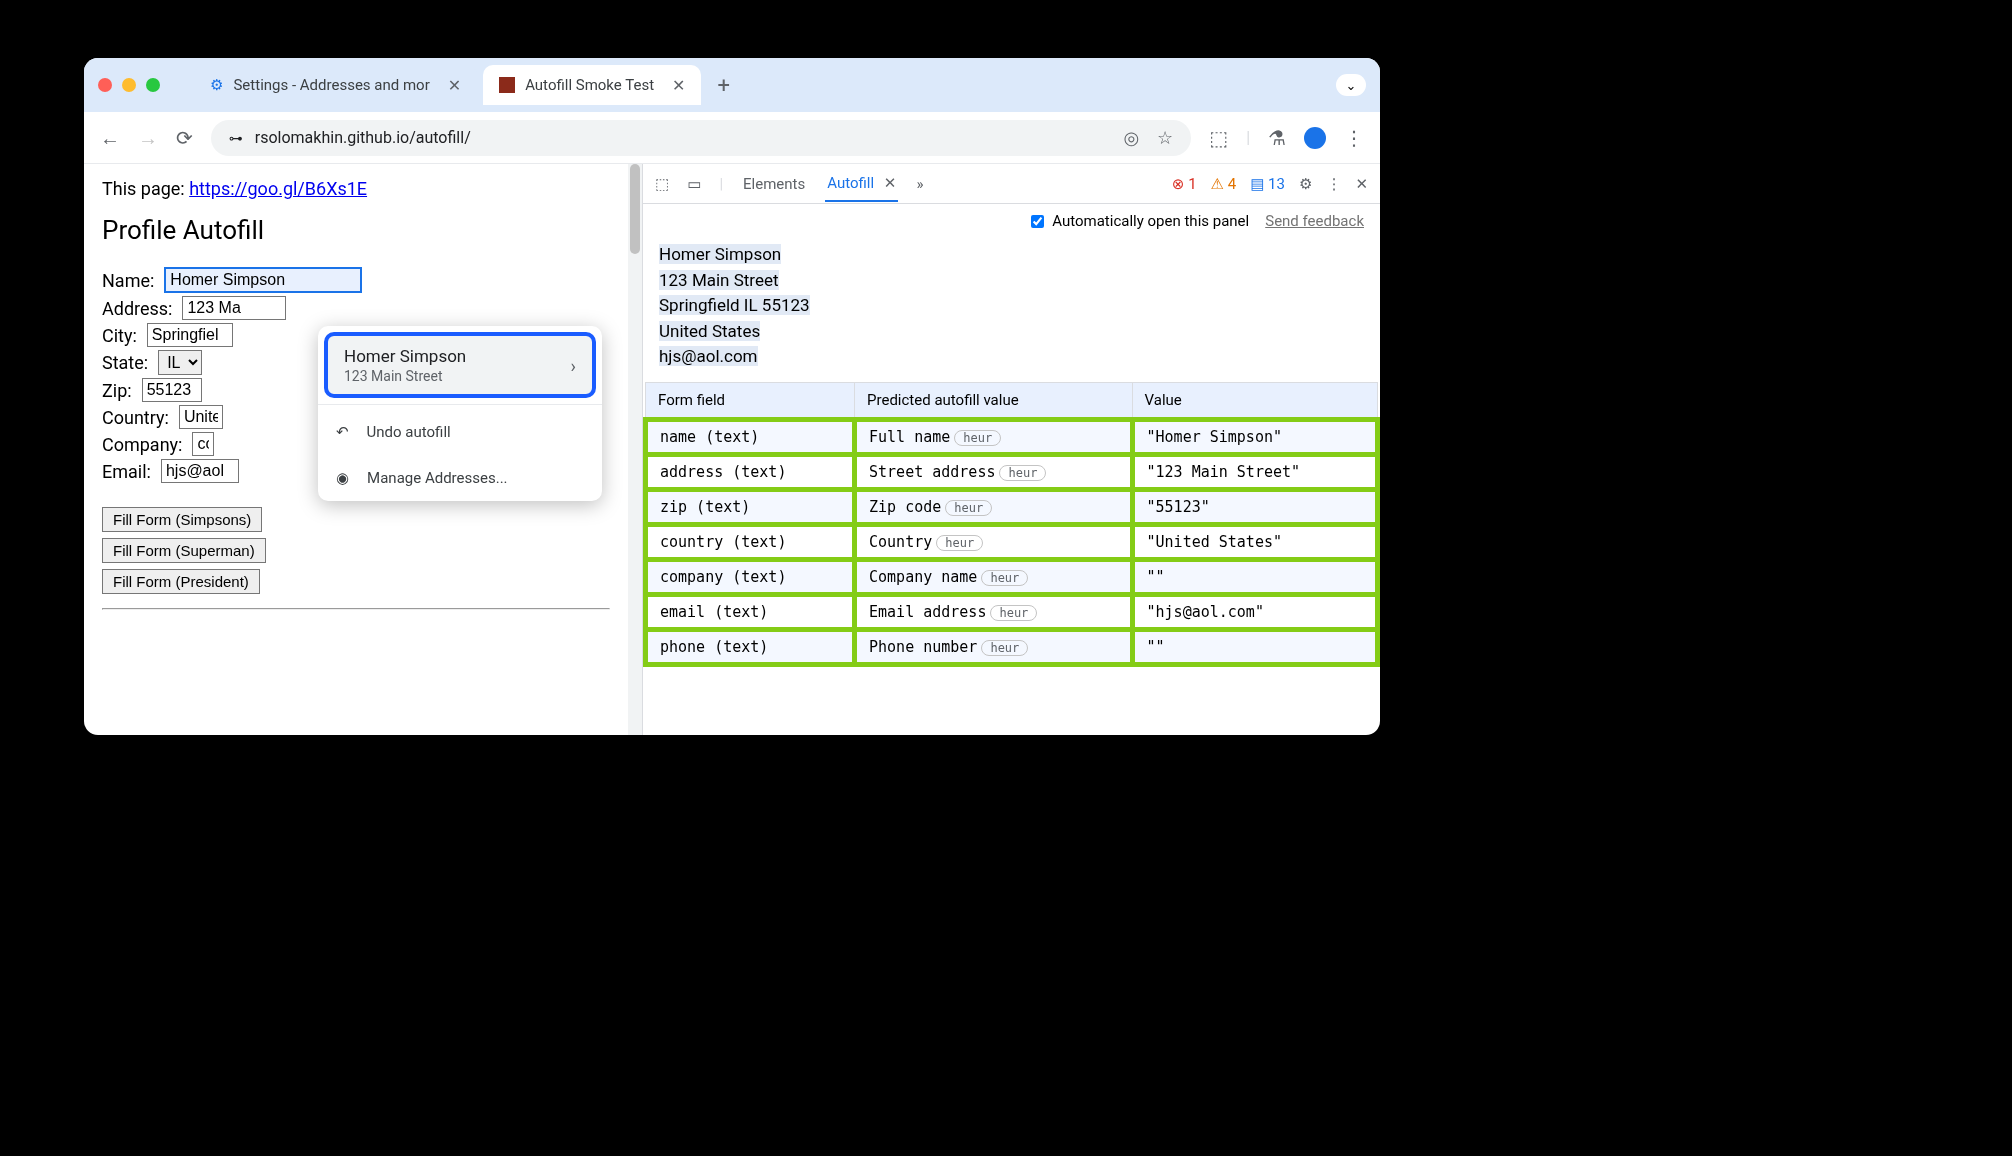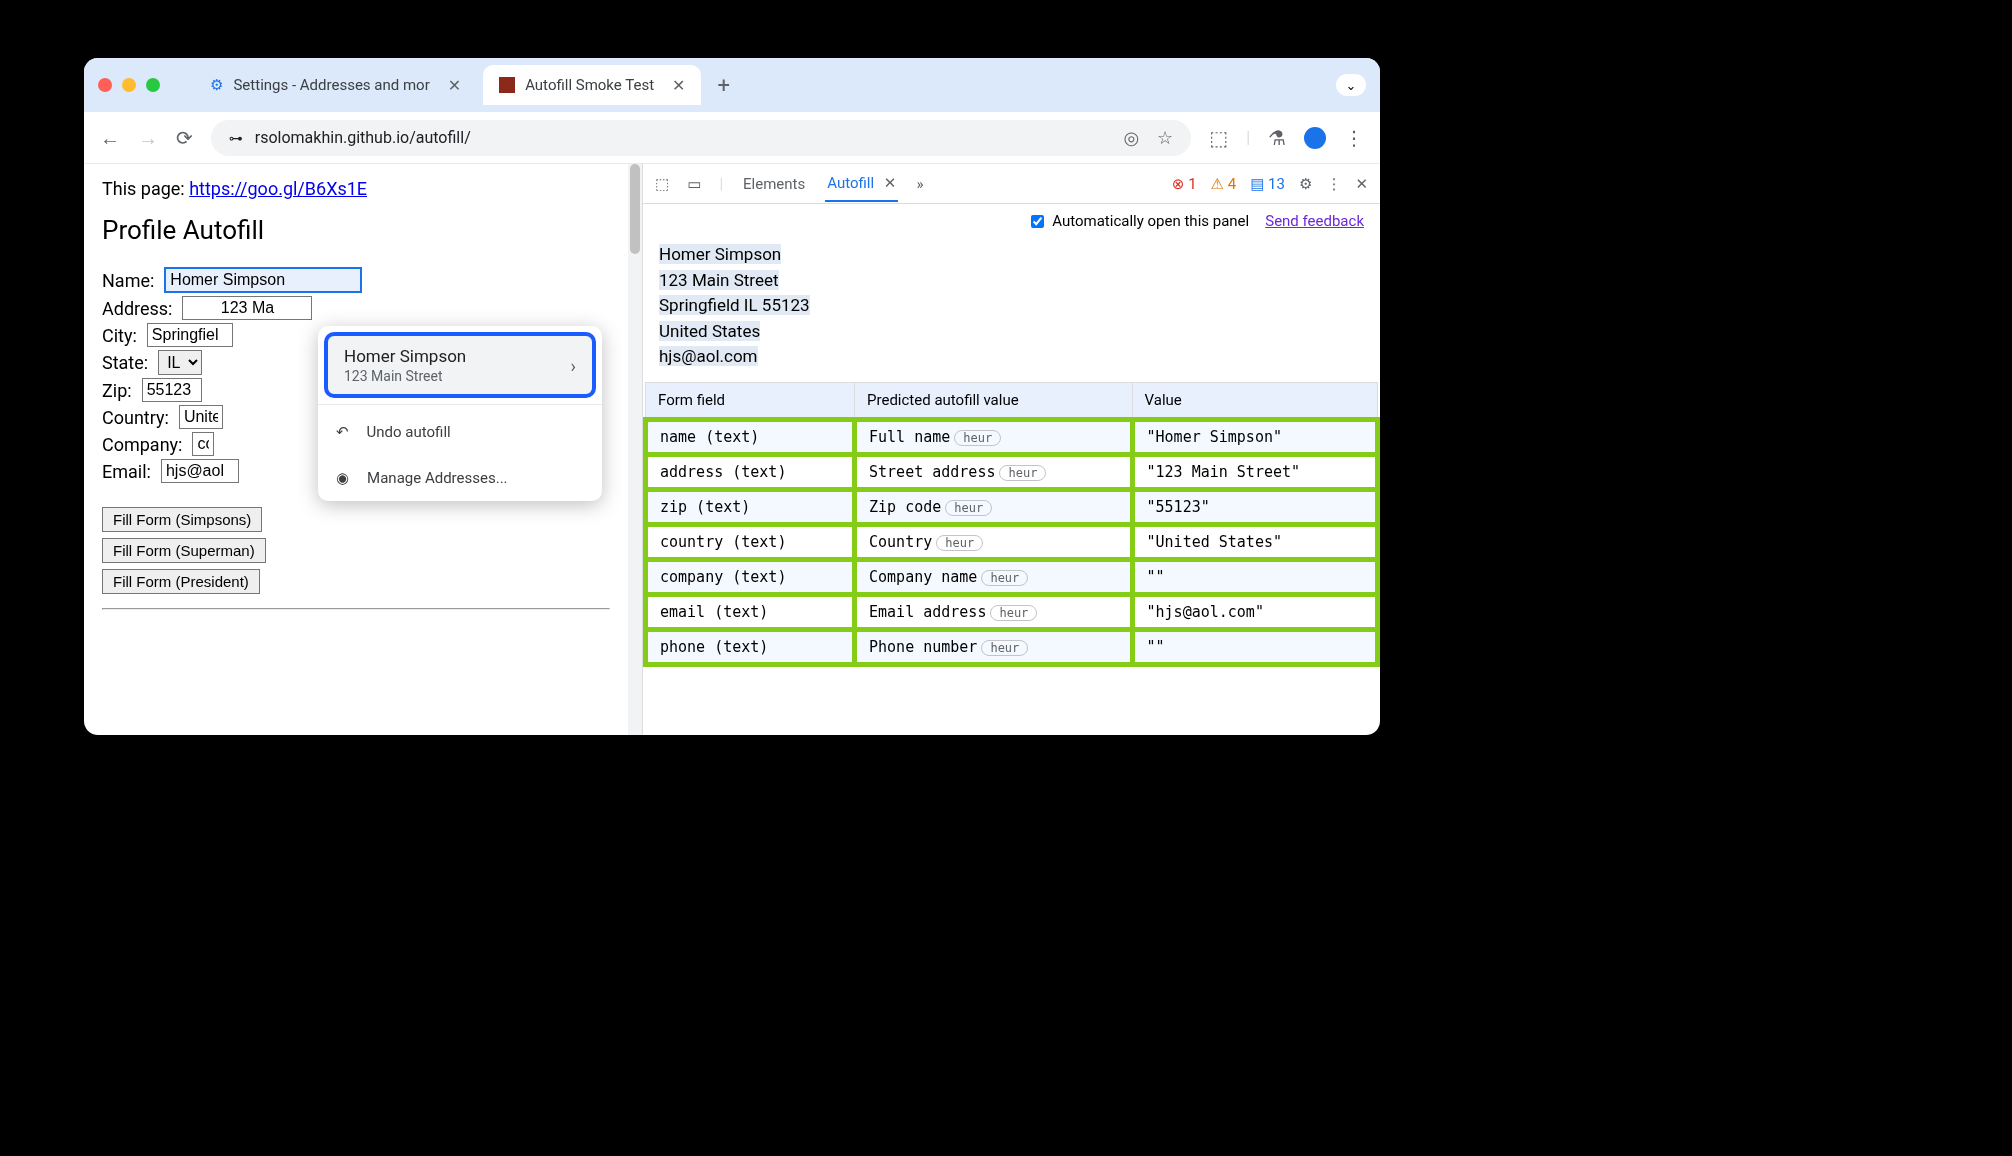--- a/index.html
+++ b/index.html
@@ -44,21 +44,21 @@
 .dd-act{display:flex;align-items:center;gap:18px;padding:14px 18px;font-size:15px;color:#3c4043;cursor:pointer}
 .scrollbar{width:14px;background:#f1f3f4;position:relative}
 .scrollbar .thumb{position:absolute;left:2px;top:0;width:10px;height:90px;background:#c1c1c1;border-radius:5px}
 .devtools{flex:1;display:flex;flex-direction:column;border-left:1px solid #dadce0;font-family:-apple-system,sans-serif}
 .dt-tabs{height:40px;display:flex;align-items:center;padding:0 12px;gap:18px;border-bottom:1px solid #dadce0;font-size:15px;color:#5f6368}
 .dt-tab{cursor:pointer;padding:8px 2px}
 .dt-tab.active{color:#1a73e8;border-bottom:2px solid #1a73e8}
 .dt-tabs .right{margin-left:auto;display:flex;gap:14px;align-items:center}
 .badge-e{color:#d93025}.badge-w{color:#e37400}.badge-i{color:#1a73e8}
 .dt-autobar{display:flex;align-items:center;gap:8px;padding:8px 16px;font-size:15px;justify-content:flex-end}
-.dt-autobar a{color:#6d28d9;text-decoration:underline}
+.dt-autobar a{color:#737373;text-decoration:underline}
 .dt-addr{padding:4px 16px 12px;font-size:17px;line-height:1.5}
 .dt-addr span{background:#e1e9f5}
 .dt-table{width:100%;border-collapse:collapse;font-size:15px}
 .dt-table th{background:#e8f0fe;text-align:left;padding:8px 12px;font-weight:400;border:1px solid #dadce0}
 .dt-table td{padding:6px 12px;border:5px solid #84cc16;font-family:Menlo,monospace;font-size:15px}
 .dt-table tr:nth-child(odd) td{background:#f4f8ff}
 .heur{display:inline-block;border:1px solid #c4c4c4;border-radius:10px;padding:0 8px;font-size:12px;color:#5f6368;font-family:Menlo,monospace;margin-left:4px}
 .avatar{width:22px;height:22px;border-radius:50%;background:#1a73e8;display:inline-block}
 </style>
 </head>
@@ -114,21 +114,21 @@
         <span>This page: </span><a href="#">https://goo.gl/B6Xs1E</a>
       </div>
       <h2>Profile Autofill</h2>
 
       <div class="frow">
           <label>Name:</label>
           <input class="highlight" value="Homer Simpson" style="">
         </div>
       <div class="frow">
           <label>Address:</label>
-          <input style="width: 130px; text-align: center;" value="123 Ma">
+          <input style="width: 104px;" value="123 Ma">
         </div>
       <div class="frow">
           <label>City:</label>
           <input style="width: 86px;" value="Springfiel">
         </div>
       <div class="frow">
           <label>State:</label>
           <select><option>IL</option></select>
         </div>
       <div class="frow">

